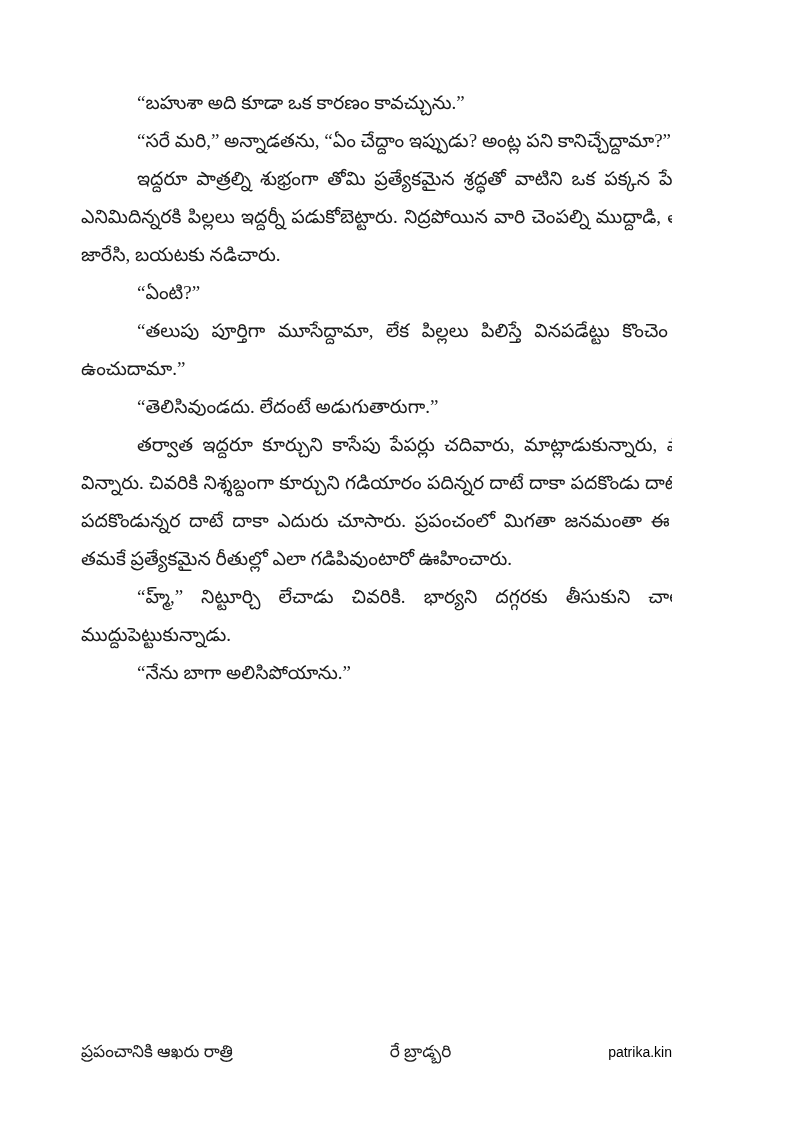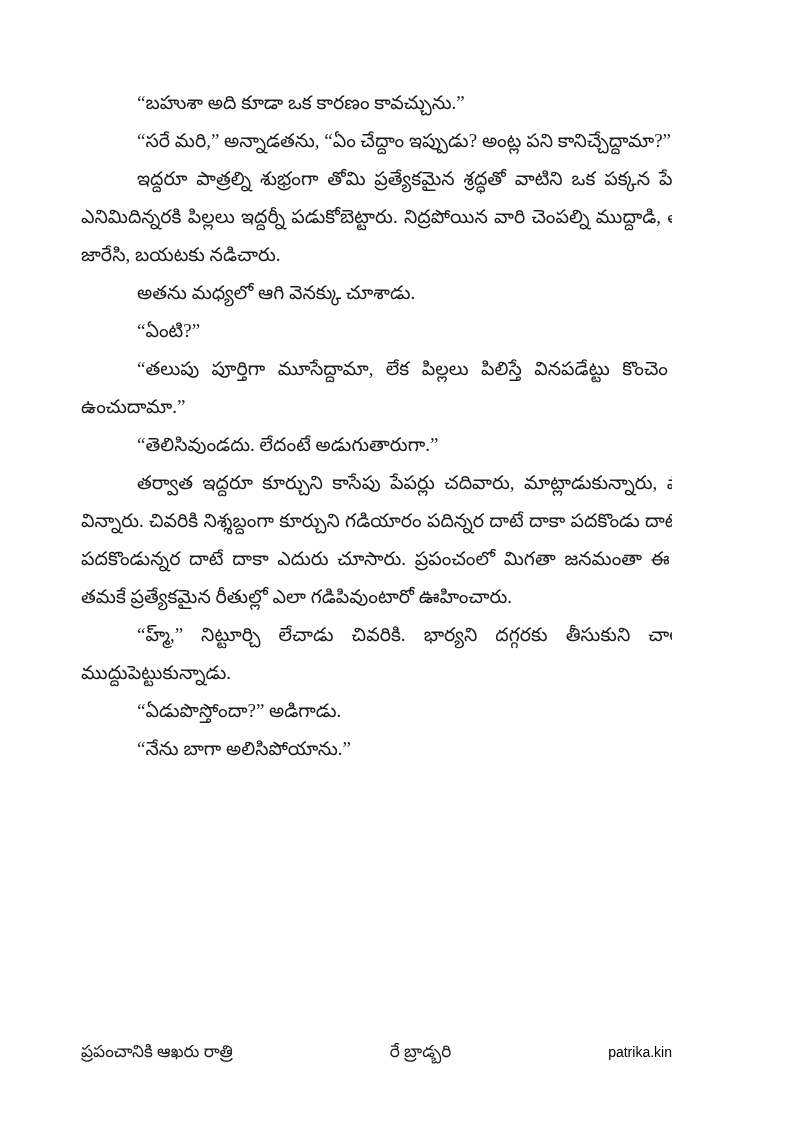--- a/index.html
+++ b/index.html
@@ -55,27 +55,25 @@
 </style>
 </head>
 <body>
 
 <div class="page">
 
   <div class="text-block">
     <p>“బహుశా అది కూడా ఒక కారణం కావచ్చును.”</p>
     <p>“సరే మరి,” అన్నాడతను, “ఏం చేద్దాం ఇప్పుడు? అంట్ల పని కానిచ్చేద్దామా?”</p>
     <p>ఇద్దరూ పాత్రల్ని శుభ్రంగా తోమి ప్రత్యేకమైన శ్రద్ధతో వాటిని ఒక పక్కన పేర్చారు. ఎనిమిదిన్నరకి పిల్లలు ఇద్దర్నీ పడుకోబెట్టారు. నిద్రపోయిన వారి చెంపల్ని ముద్దాడి, తలుపు జారేసి, బయటకు నడిచారు.</p>
-    <p>అతను మధ్యలో ఆగి వెనక్కు చూశాడు.</p>
     <p>“ఏంటి?”</p>
     <p>“తలుపు పూర్తిగా మూసేద్దామా, లేక పిల్లలు పిలిస్తే వినపడేట్టు కొంచెం తెరిచి ఉంచుదామా.”</p>
     <p>“తెలిసివుండదు. లేదంటే అడుగుతారుగా.”</p>
     <p>తర్వాత ఇద్దరూ కూర్చుని కాసేపు పేపర్లు చదివారు, మాట్లాడుకున్నారు, పాటలు విన్నారు. చివరికి నిశ్శబ్దంగా కూర్చుని గడియారం పదిన్నర దాటే దాకా పదకొండు దాటే దాకా పదకొండున్నర దాటే దాకా ఎదురు చూసారు. ప్రపంచంలో మిగతా జనమంతా ఈ రాత్రికి తమకే ప్రత్యేకమైన రీతుల్లో ఎలా గడిపివుంటారో ఊహించారు.</p>
     <p>“హ్మ్,” నిట్టూర్చి లేచాడు చివరికి. భార్యని దగ్గరకు తీసుకుని చాలాసేపు ముద్దుపెట్టుకున్నాడు.</p>
-    <p>“ఏడుపొస్తోందా?” అడిగాడు.</p>
     <p>“నేను బాగా అలిసిపోయాను.”</p>
   </div>
 
   <div class="page-footer">
     <span class="footer-title">ప్రపంచానికి ఆఖరు రాత్రి</span>
     <span class="footer-author">రే బ్రాడ్బరి</span>
     <span class="footer-site">patrika.kinige.com</span>
   </div>
 
 </div>

